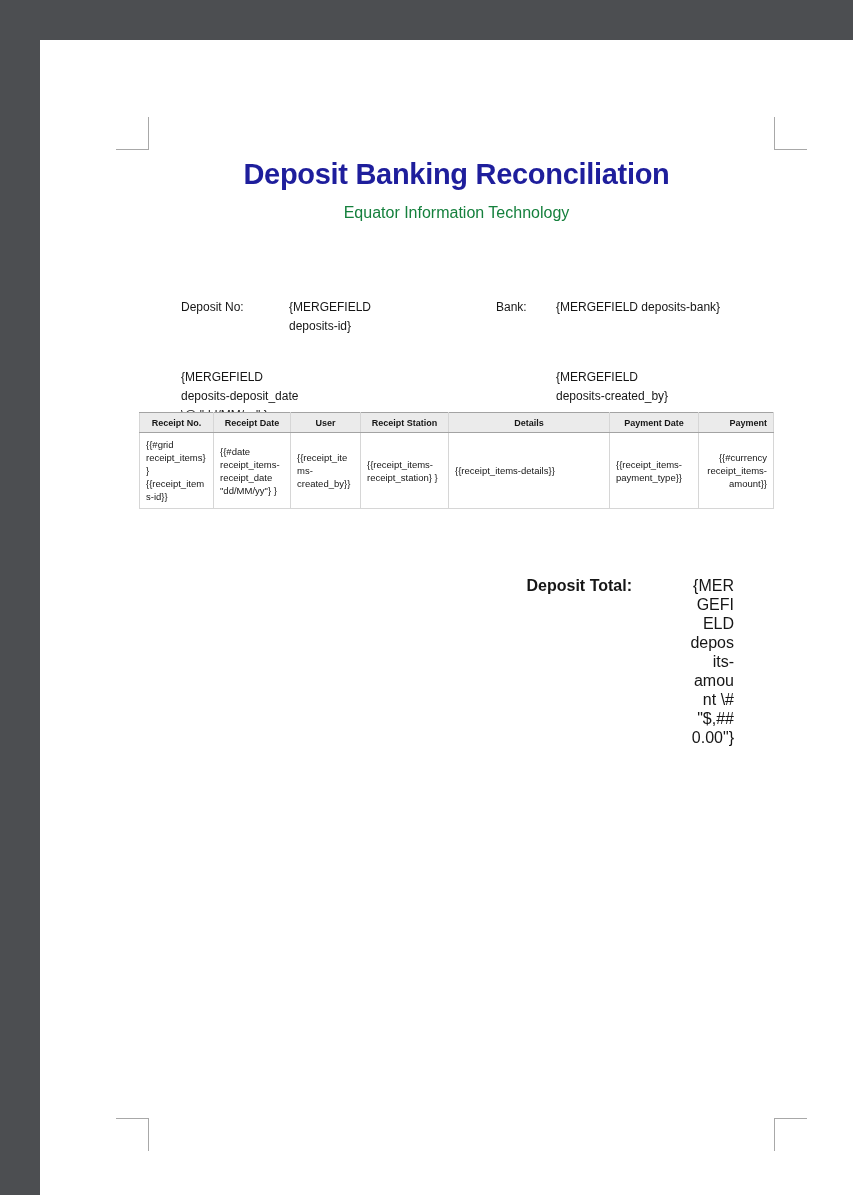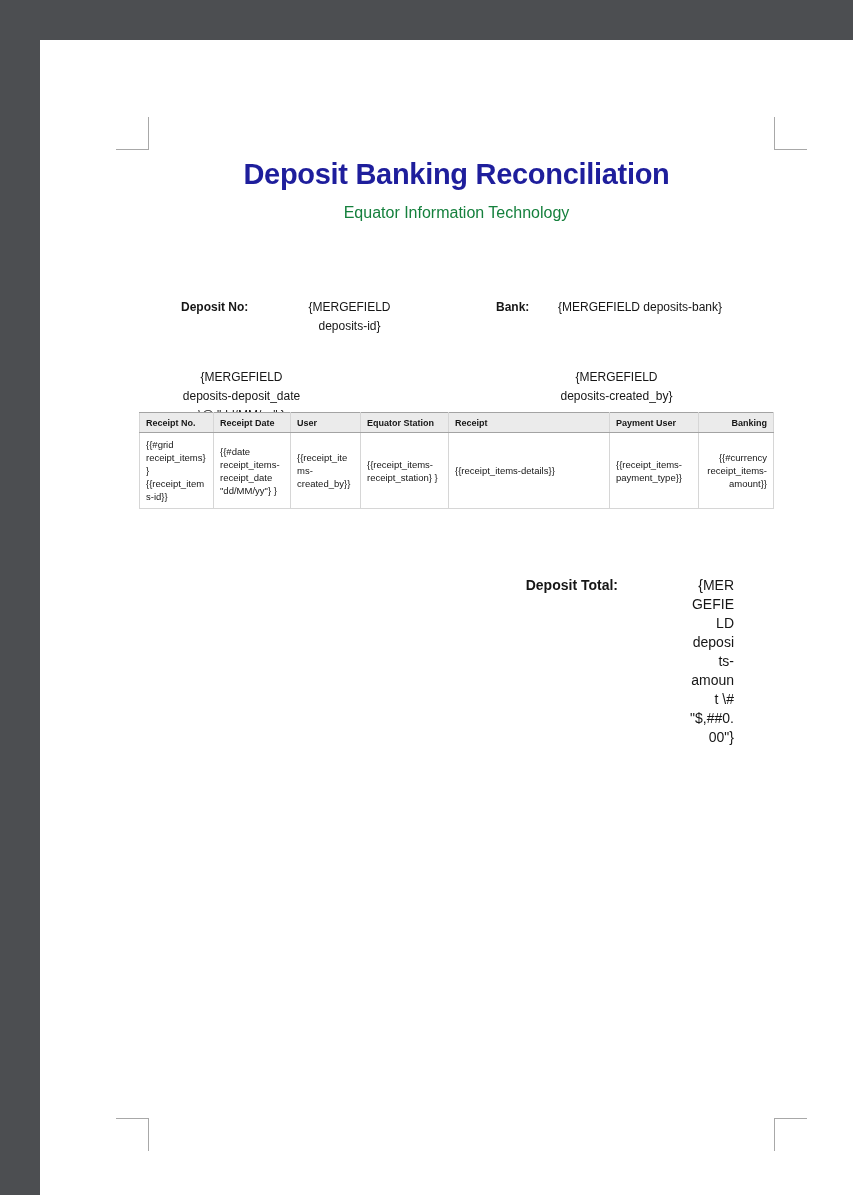--- a/index.html
+++ b/index.html
@@ -34,53 +34,53 @@
     text-align: center;
     font-size: 16px; color: #15803d;
   }
 
   .info {
     position: absolute; left: 109px; top: 226px;
     display: grid;
     grid-template-columns: 108px 207px 60px 1fr;
     font-size: 12px; line-height: 19px;
   }
-  .info .lbl { font-weight: bold; white-space: nowrap; }
-  .info .val { width: 153px; overflow-wrap: anywhere; text-align: center; }
+  .info .lbl { font-weight: normal; white-space: nowrap; }
+  .info .val { width: 153px; overflow-wrap: anywhere; }
   .info .val.wide { width: 200px; }
 
   table.items {
     position: absolute; left: 99px; top: 372px;
     width: 634px;
     border-collapse: collapse; table-layout: fixed;
   }
   table.items th {
     background: #ebebeb;
     border-top: 1px solid #a3a3a3;
     border-bottom: 1px solid #a3a3a3;
     border-left: 1px solid #d6d6d6; border-right: 1px solid #d6d6d6;
     height: 20px;
-    font-size: 9px; font-weight: bold; text-align: left;
+    font-size: 9px; font-weight: bold; text-align: center;
     padding: 0 6px;
     white-space: nowrap; overflow: hidden;
   }
   table.items td {
     border: 1px solid #d6d6d6;
     height: 76px;
     vertical-align: middle;
     font-size: 9.5px; line-height: 13px;
     padding: 2px 6px;
     overflow-wrap: anywhere;
   }
   table.items th.num, table.items td.num { text-align: right; }
 
   .total {
     position: absolute; top: 504px; right: 107px;
-    display: flex; align-items: flex-start; gap: 39px;
-    font-size: 14px; line-height: 19px;
+    display: flex; align-items: flex-start; gap: 25px;
+    font-size: 16px; line-height: 19px;
   }
   .total .t-lbl { font-weight: bold; white-space: nowrap; }
   .total .t-val { width: 77px; text-align: right; overflow-wrap: anywhere; }
 </style>
 </head>
 <body>
 
 <div class="frame">
   <div class="page">
 
@@ -115,24 +115,24 @@
         <col style="width:88px">
           <col style="width:161px">
           <col style="width:89px">
         <col style="width:75px">
       </colgroup>
       <thead>
         <tr>
           <th>Receipt No.</th>
           <th>Receipt Date</th>
           <th>User</th>
-          <th>Equator Station</th>
-          <th>Receipt</th>
-          <th>Payment User</th>
-          <th class="num">Banking</th>
+          <th>Receipt Station</th>
+          <th>Details</th>
+          <th>Payment Date</th>
+          <th class="num">Payment</th>
         </tr>
       </thead>
       <tbody>
         <tr>
           <td>{{#grid receipt_items}}{{receipt_items-id}}</td>
           <td>{{#date receipt_items-receipt_date "dd/MM/yy"} }</td>
           <td>{{receipt_items-created_by}}</td>
           <td>{{receipt_items-receipt_station} }</td>
           <td>{{receipt_items-details}}</td>
           <td>{{receipt_items-payment_type}}</td>

